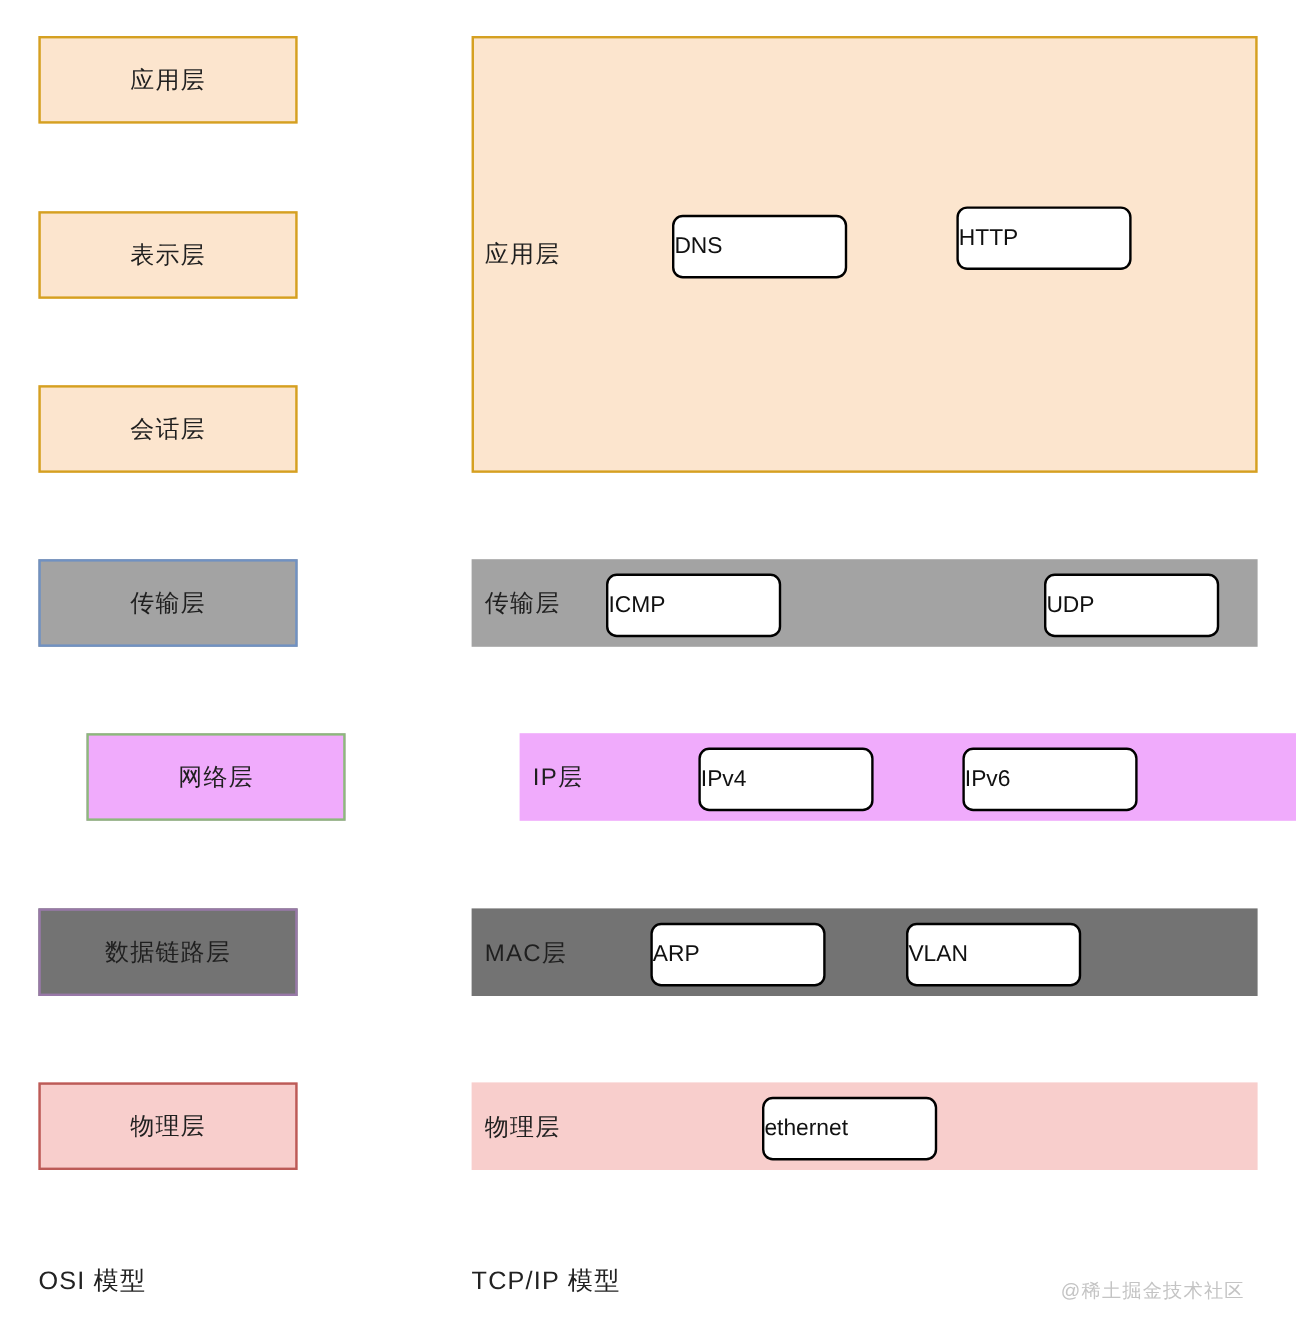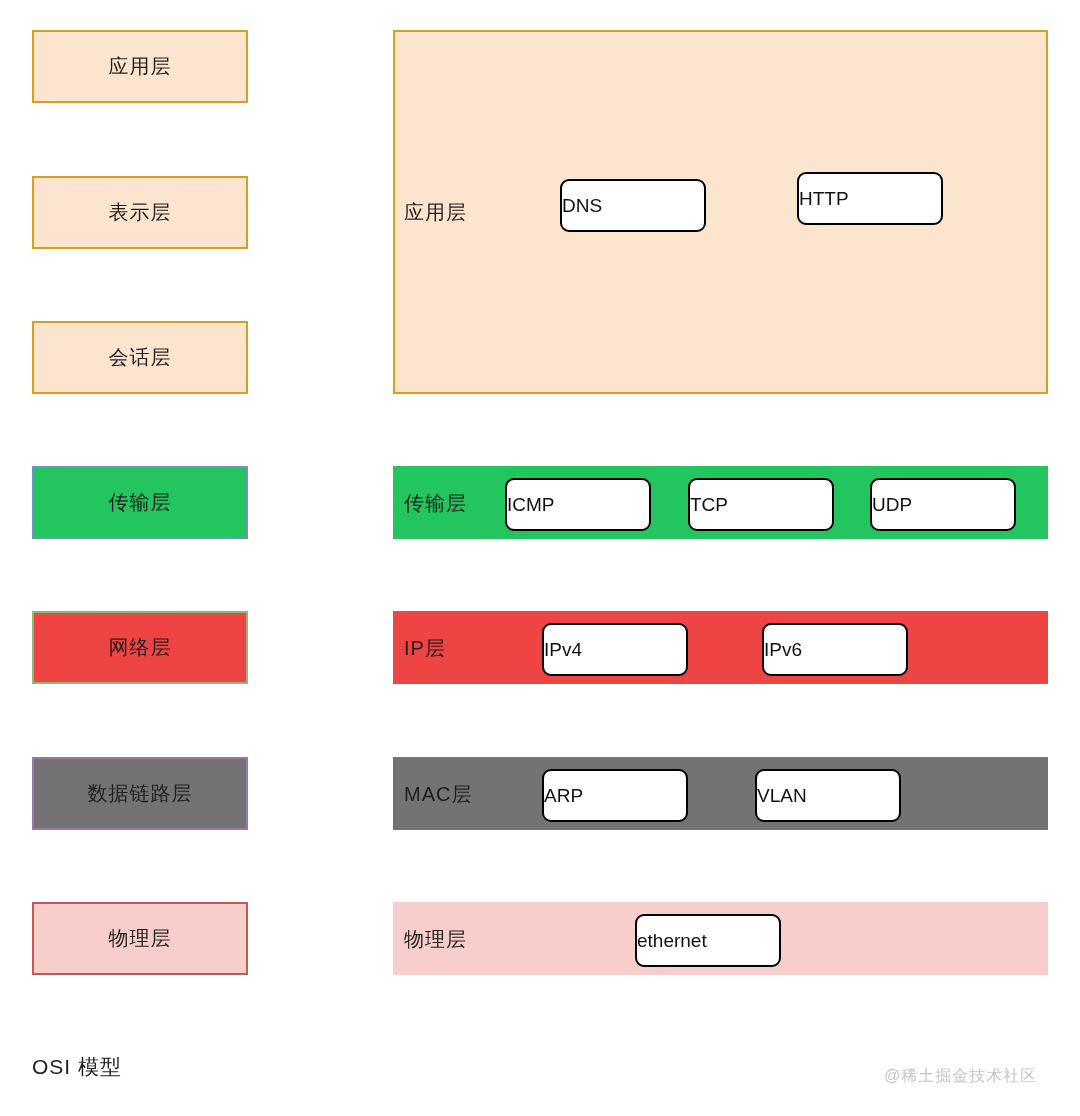--- a/index.html
+++ b/index.html
@@ -3,22 +3,22 @@
 <meta charset="utf-8">
 <style>
   html,body{margin:0;padding:0;background:#ffffff;}
   body{font-family:"Liberation Sans","DejaVu Sans",sans-serif;}
   .canvas{position:relative;width:1080px;height:1116px;background:#ffffff;overflow:hidden;}
 
   .box{position:absolute;box-sizing:border-box;border:2px solid transparent;
        display:flex;align-items:center;justify-content:center;
        font-size:20px;color:#1f1f1f;letter-spacing:1px;}
   .orange{background:#fce5ce;border-color:#d5a021;}
-  .blue{background:#22c55e;border-color:#7091c2;}
-  .green{background:#ef4444;border-color:#8cba7b;}
+  .blue{background:#a3a3a3;border-color:#7091c2;}
+  .green{background:#f0abfc;border-color:#8cba7b;margin-left:40px;}
   .purple{background:#737373;border-color:#9878a8;}
   .red{background:#f8cecc;border-color:#bc5b57;}
 
   .osi-box{left:32px;width:216px;height:73px;}
 
   .row{position:absolute;left:393px;width:655px;height:73px;box-sizing:border-box;
        border:2px solid transparent;}
   .row-label{position:absolute;left:9px;top:50%;transform:translateY(-50%);
        font-size:20px;color:#1f1f1f;letter-spacing:1px;white-space:nowrap;}
 
@@ -74,23 +74,20 @@
     <div class="chip" style="left:402px;top:140px">
         <span>HTTP</span>
       </div>
   </div>
 
   <div class="row blue" style="top:466px">
     <span class="row-label">传输层</span>
     <div class="chip" style="left:110px">
         <span>ICMP</span>
       </div>
-    <div class="chip" style="left:293px">
-        <span>TCP</span>
-      </div>
     <div class="chip" style="left:475px">
         <span>UDP</span>
       </div>
   </div>
 
   <div class="row green" style="top:611px">
     <span class="row-label">IP层</span>
     <div class="chip" style="left:147px">
         <span>IPv4</span>
       </div>
@@ -110,16 +107,17 @@
   </div>
 
   <div class="row red" style="top:902px">
     <span class="row-label">物理层</span>
     <div class="chip" style="left:240px">
         <span>ethernet</span>
       </div>
   </div>
 
   <div class="caption caption-osi">OSI 模型</div>
+  <div class="caption caption-tcpip">TCP/IP 模型</div>
 
   <div class="watermark">@稀土掘金技术社区</div>
 
 </div>
 
 </body></html>

